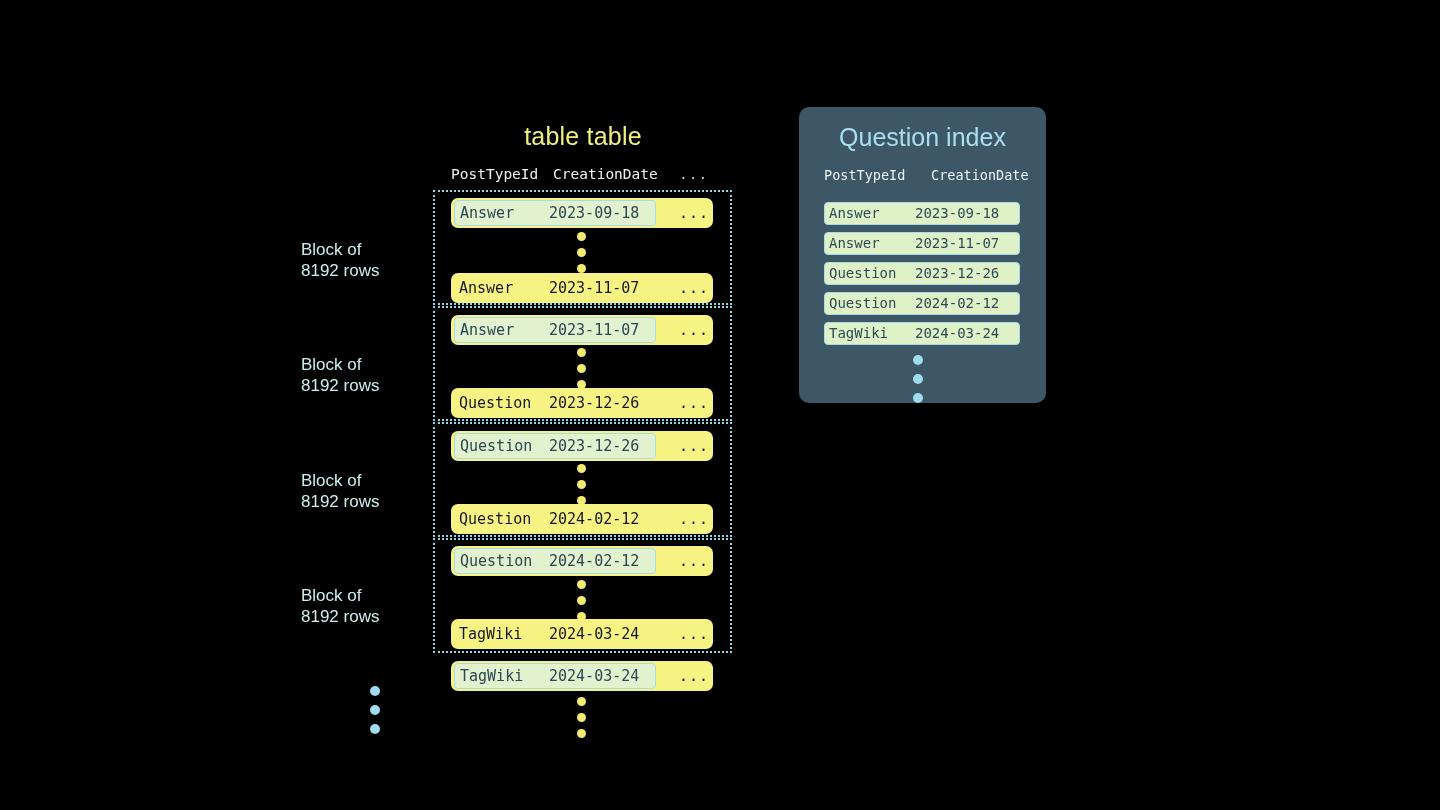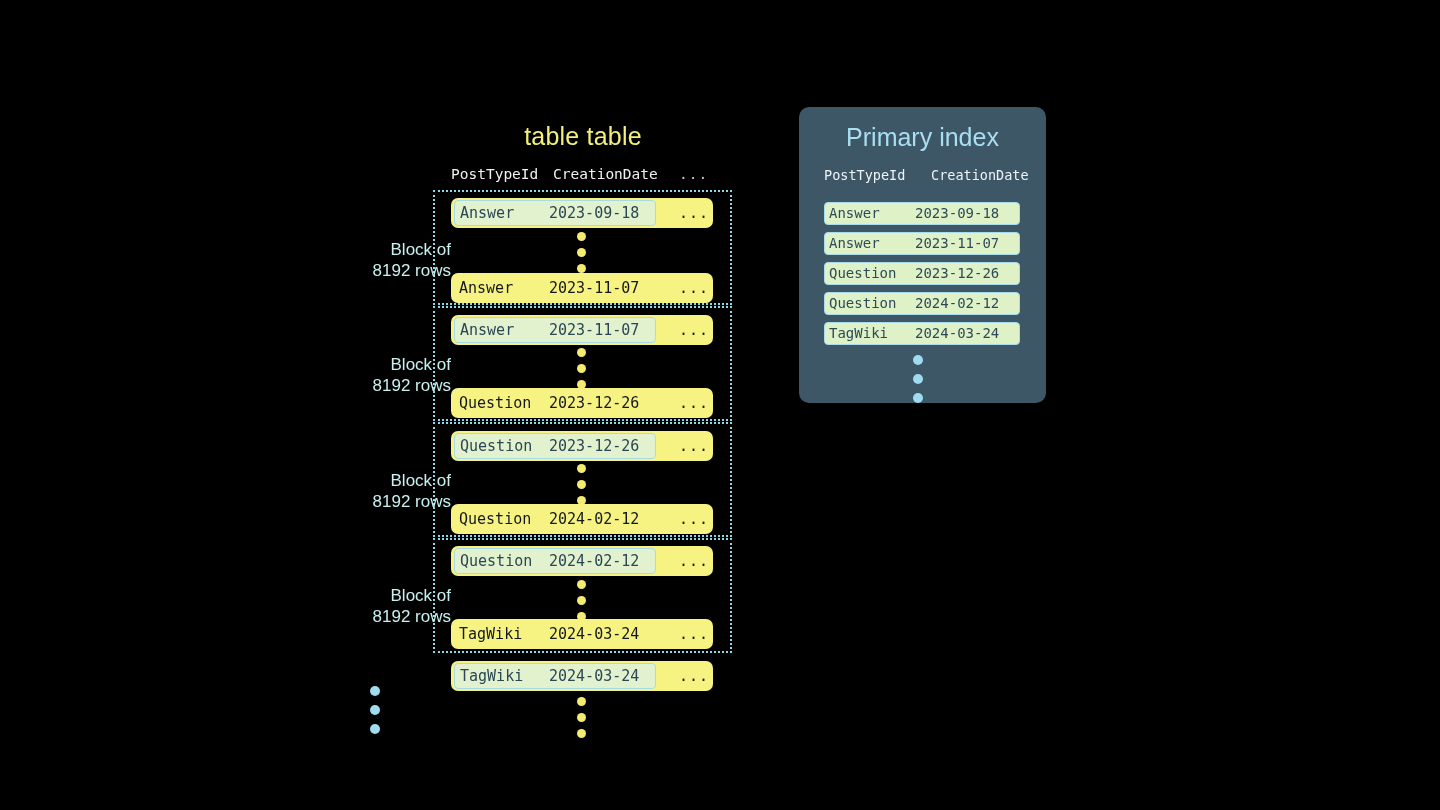--- a/index.html
+++ b/index.html
@@ -46,21 +46,21 @@
   .block {
     position: absolute;
     left: 433px;
     width: 299px;
     border: 2px dotted #8fd8e8;
     box-sizing: border-box;
   }
   .block-label {
     position: absolute;
     width: 150px;
-    text-align: right;
+    text-align: left;
     color: #c8f0ef;
     font-size: 17px;
     line-height: 21px;
     font-family: "Liberation Sans", sans-serif;
   }
 
   
   .row {
     position: absolute;
     left: 451px;
@@ -289,21 +289,21 @@
     <i></i>
     <i></i>
   </div>
 <div class="vdots-b" style="left:370px; top:686px;">
     <i></i>
     <i></i>
     <i></i>
   </div>
 
 <div id="primary-index-panel">
-  <div id="primary-index-title">Primary index</div>
+  <div id="primary-index-title">Question index</div>
 
   <div id="index-col-headers">
     <span class="ih-type">PostTypeId</span>
     <span class="ih-date">CreationDate</span>
   </div>
 
   <div class="idx-row" style="top:95px;">
     <span class="cell c-type">Answer</span>
     <span class="cell c-date">2023-09-18</span>
   </div>

